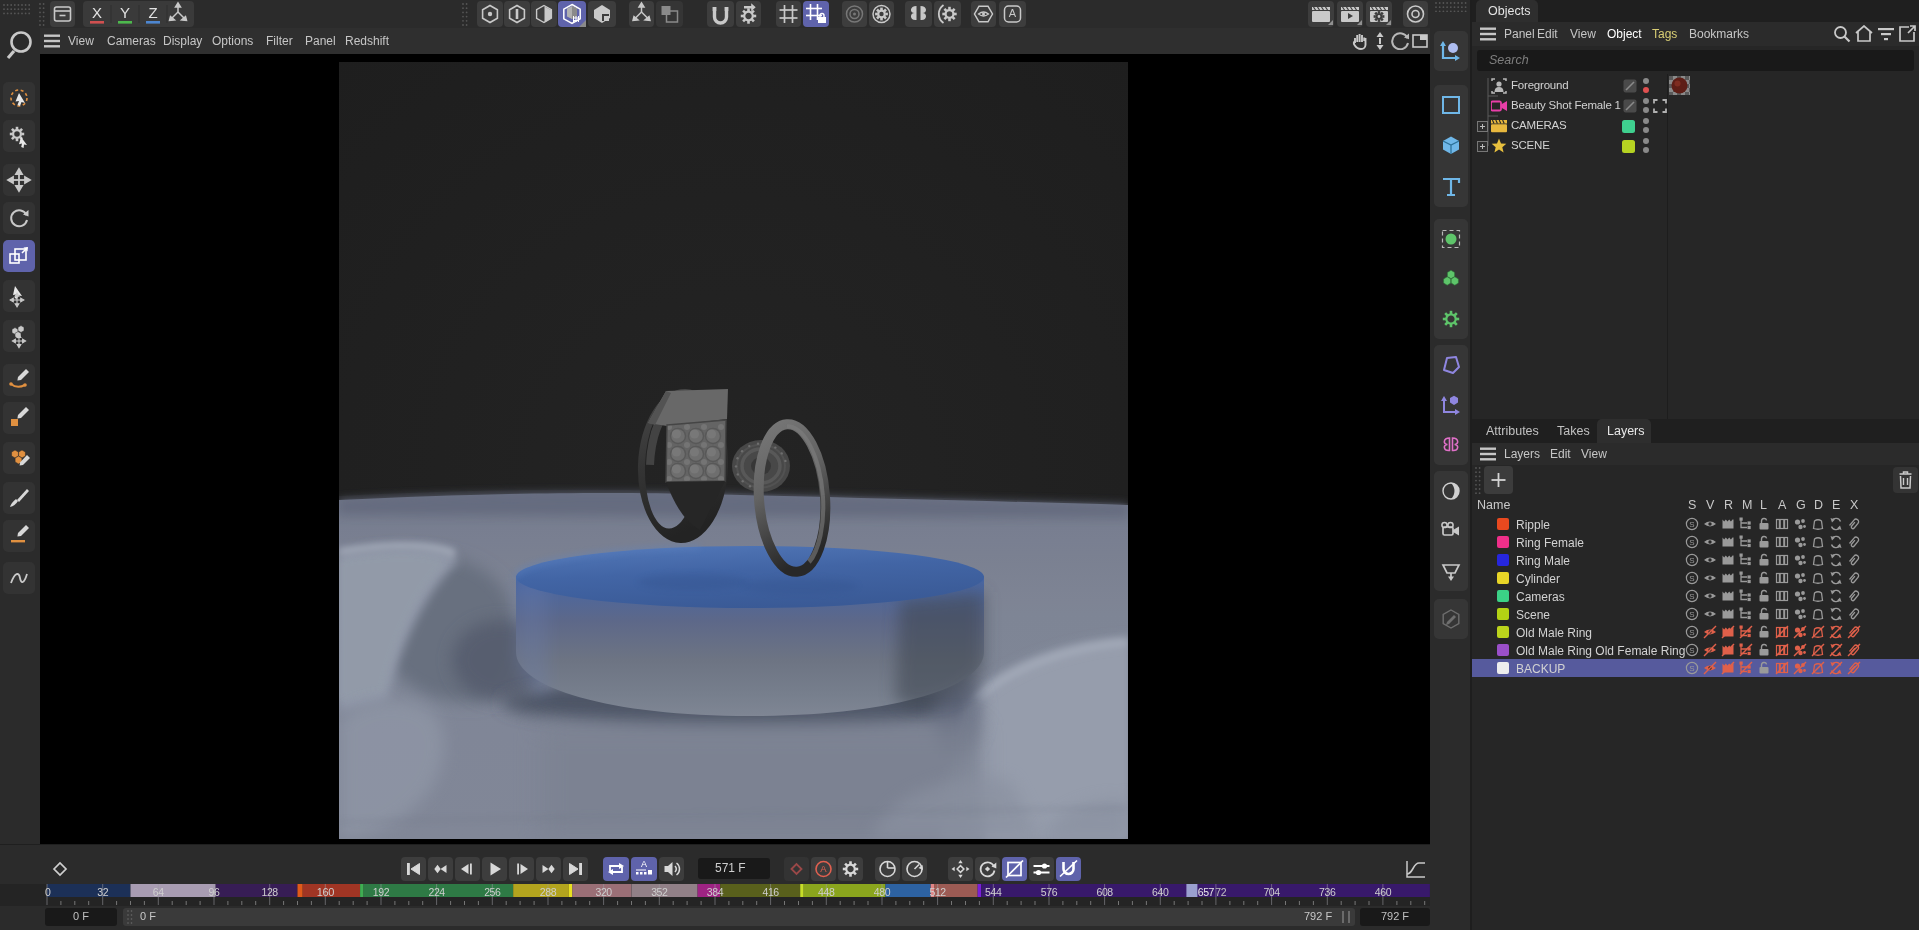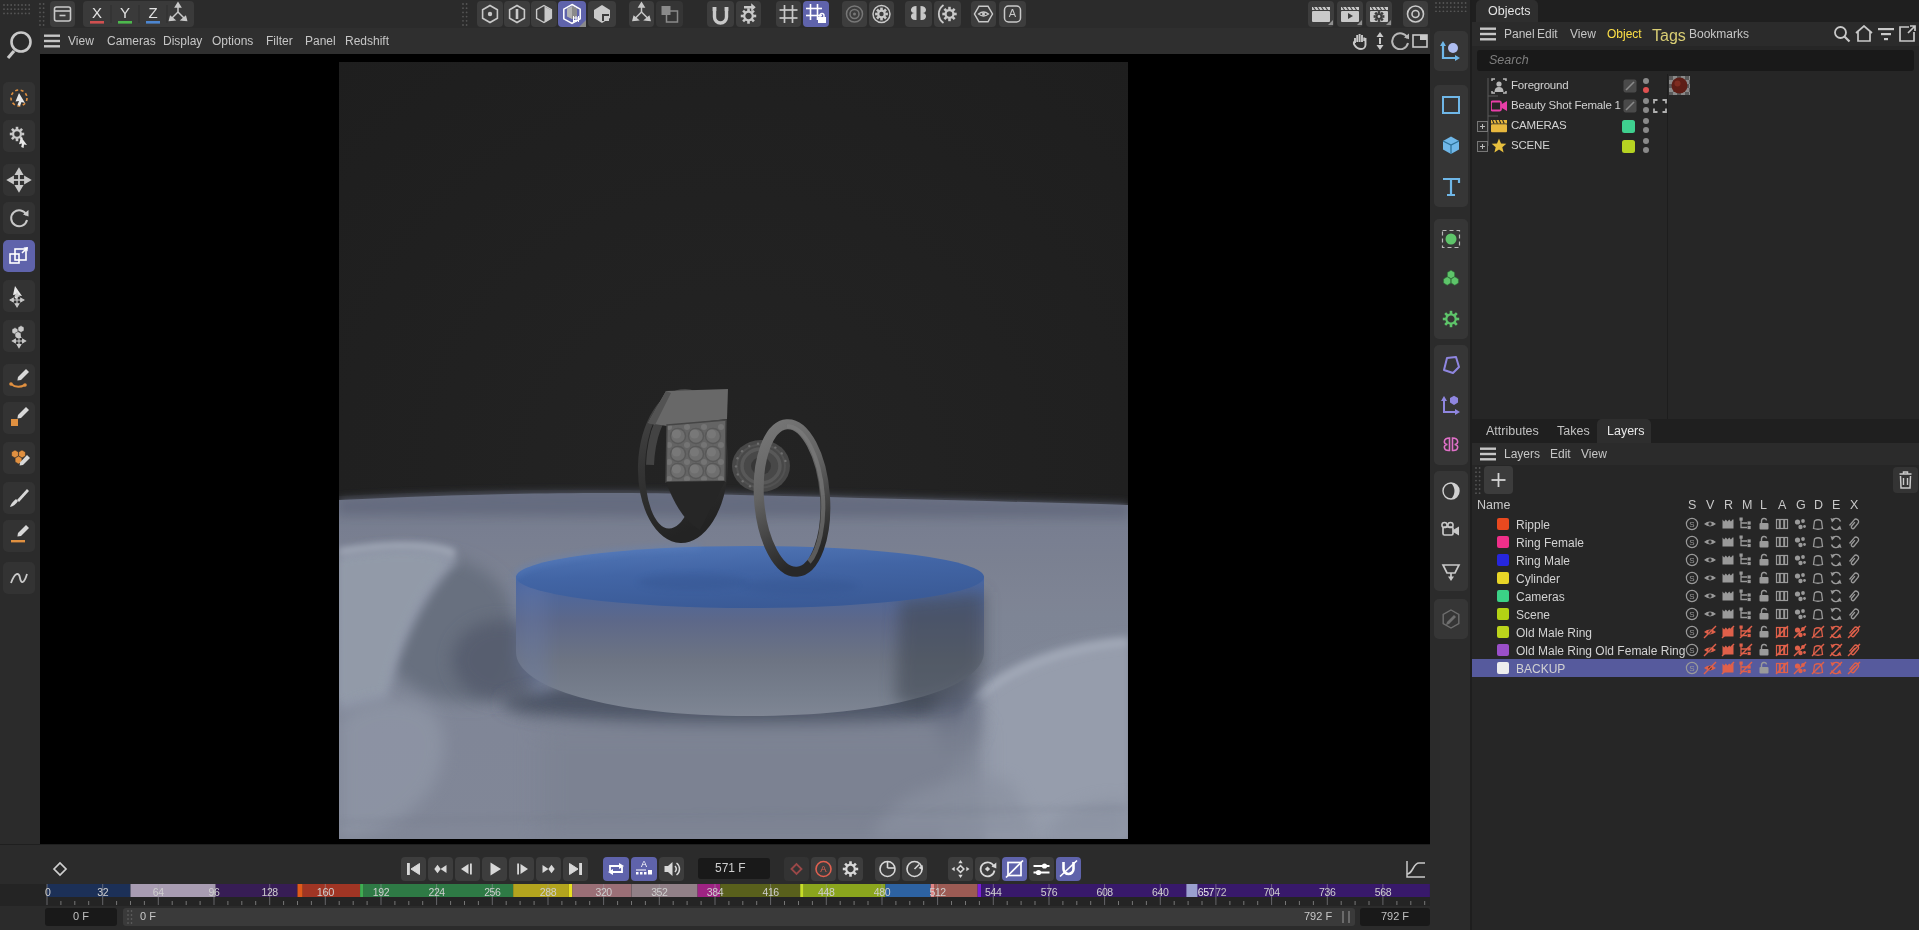--- a/index.html
+++ b/index.html
@@ -831,23 +831,23 @@
         <g fill="#c6c6c6">
           <rect x="-8" y="-6.5" width="16" height="2.4"></rect>
           <rect x="-8" y="-1.2" width="16" height="2.4"></rect>
           <rect x="-8" y="4.1" width="16" height="2.4"></rect>
         </g>
       </g>
     </svg>
     <div style="position:absolute;left:1504px;top:27px;font-size:12px;color:#c6c6c6;font-weight:400;white-space:nowrap;">Panel</div>
     <div style="position:absolute;left:1537px;top:27px;font-size:12px;color:#c6c6c6;font-weight:400;white-space:nowrap;">Edit</div>
     <div style="position:absolute;left:1570px;top:27px;font-size:12px;color:#c6c6c6;font-weight:400;white-space:nowrap;">View</div>
-    <div style="position:absolute;left:1607px;top:27px;font-size:12px;color:#fde047;font-weight:400;white-space:nowrap;">Object</div>
+    <div style="position:absolute;left:1607px;top:27px;font-size:12px;color:#ffffff;font-weight:400;white-space:nowrap;">Object</div>
     <div style="position:absolute;left:1689px;top:27px;font-size:12px;color:#c6c6c6;font-weight:400;white-space:nowrap;">Bookmarks</div>
-    <div style="position:absolute;left:1652px;top:27px;font-size:16px;color:#d9ce74;font-weight:400;white-space:nowrap;">Tags</div>
+    <div style="position:absolute;left:1652px;top:27px;font-size:12px;color:#d9ce74;font-weight:400;white-space:nowrap;">Tags</div>
     <svg style="position:absolute;left:1833px;top:25px;" width="18" height="18" viewBox="0 0 18 18">
       <g transform="translate(9,9)">
         <circle cx="-1.5" cy="-1.5" r="5.5" fill="none" stroke="#c9c9c9" stroke-width="1.8"></circle>
         <line x1="2.5" y1="2.5" x2="7.5" y2="7.5" stroke="#c9c9c9" stroke-width="2.2"></line>
       </g>
     </svg>
     <svg style="position:absolute;left:1855px;top:25px;" width="18" height="18" viewBox="0 0 18 18">
       <g transform="translate(9,9)">
         <path d="M-8,-1 L0,-8 L8,-1 M-6,-2.5 L-6,7 L6,7 L6,-2.5" fill="none" stroke="#c9c9c9" stroke-width="1.7"></path>
       </g>
@@ -1878,21 +1878,21 @@
     <div style="position:absolute;left:760.6320000000001px;top:886px;font-size:10.5px;color:#cfcfcf;font-weight:400;white-space:nowrap;width:20px;text-align:center;letter-spacing:-0.4px">416</div>
     <div style="position:absolute;left:816.296px;top:886px;font-size:10.5px;color:#cfcfcf;font-weight:400;white-space:nowrap;width:20px;text-align:center;letter-spacing:-0.4px">448</div>
     <div style="position:absolute;left:871.96px;top:886px;font-size:10.5px;color:#cfcfcf;font-weight:400;white-space:nowrap;width:20px;text-align:center;letter-spacing:-0.4px">480</div>
     <div style="position:absolute;left:927.624px;top:886px;font-size:10.5px;color:#cfcfcf;font-weight:400;white-space:nowrap;width:20px;text-align:center;letter-spacing:-0.4px">512</div>
     <div style="position:absolute;left:983.288px;top:886px;font-size:10.5px;color:#cfcfcf;font-weight:400;white-space:nowrap;width:20px;text-align:center;letter-spacing:-0.4px">544</div>
     <div style="position:absolute;left:1038.952px;top:886px;font-size:10.5px;color:#cfcfcf;font-weight:400;white-space:nowrap;width:20px;text-align:center;letter-spacing:-0.4px">576</div>
     <div style="position:absolute;left:1094.616px;top:886px;font-size:10.5px;color:#cfcfcf;font-weight:400;white-space:nowrap;width:20px;text-align:center;letter-spacing:-0.4px">608</div>
     <div style="position:absolute;left:1150.28px;top:886px;font-size:10.5px;color:#cfcfcf;font-weight:400;white-space:nowrap;width:20px;text-align:center;letter-spacing:-0.4px">640</div>
     <div style="position:absolute;left:1261.608px;top:886px;font-size:10.5px;color:#cfcfcf;font-weight:400;white-space:nowrap;width:20px;text-align:center;letter-spacing:-0.4px">704</div>
     <div style="position:absolute;left:1317.272px;top:886px;font-size:10.5px;color:#cfcfcf;font-weight:400;white-space:nowrap;width:20px;text-align:center;letter-spacing:-0.4px">736</div>
-    <div style="position:absolute;left:1372.9360000000001px;top:886px;font-size:10.5px;color:#cfcfcf;font-weight:400;white-space:nowrap;width:20px;text-align:center;letter-spacing:-0.4px">568</div>
+    <div style="position:absolute;left:1372.9360000000001px;top:886px;font-size:10.5px;color:#cfcfcf;font-weight:400;white-space:nowrap;width:20px;text-align:center;letter-spacing:-0.4px">460</div>
     <div style="position:absolute;left:1197.8725px;top:886px;font-size:10.5px;color:#e8e8e8;font-weight:400;white-space:nowrap;letter-spacing:-0.5px">657</div>
     <div style="position:absolute;left:1215.3725px;top:886px;font-size:10.5px;color:#c0c0c0;font-weight:400;white-space:nowrap;letter-spacing:-0.5px">72</div>
     <div style="position:absolute;left:0px;top:886px;font-size:10.5px;color:#d0d0d0;font-weight:400;white-space:nowrap;left:45px">0</div>
     <div style="position:absolute;left:45px;top:908px;width:72px;height:18px;background:#191919;border-radius:3px"></div>
     <div style="position:absolute;left:45px;top:910px;font-size:11px;color:#c0c0c0;font-weight:400;white-space:nowrap;width:72px;text-align:center">0 F</div>
     <div style="position:absolute;left:123px;top:908px;width:1232px;height:18px;background:#3a3a3a;border-radius:3px"></div>
     <svg style="position:absolute;left:126px;top:909px;" width="10" height="16" viewBox="0 0 10 16">
       <circle cx="2.0" cy="2" r="0.8" fill="#6a6a6a"></circle>
       <circle cx="5.5" cy="2" r="0.8" fill="#6a6a6a"></circle>
       <circle cx="2.0" cy="6" r="0.8" fill="#6a6a6a"></circle>

